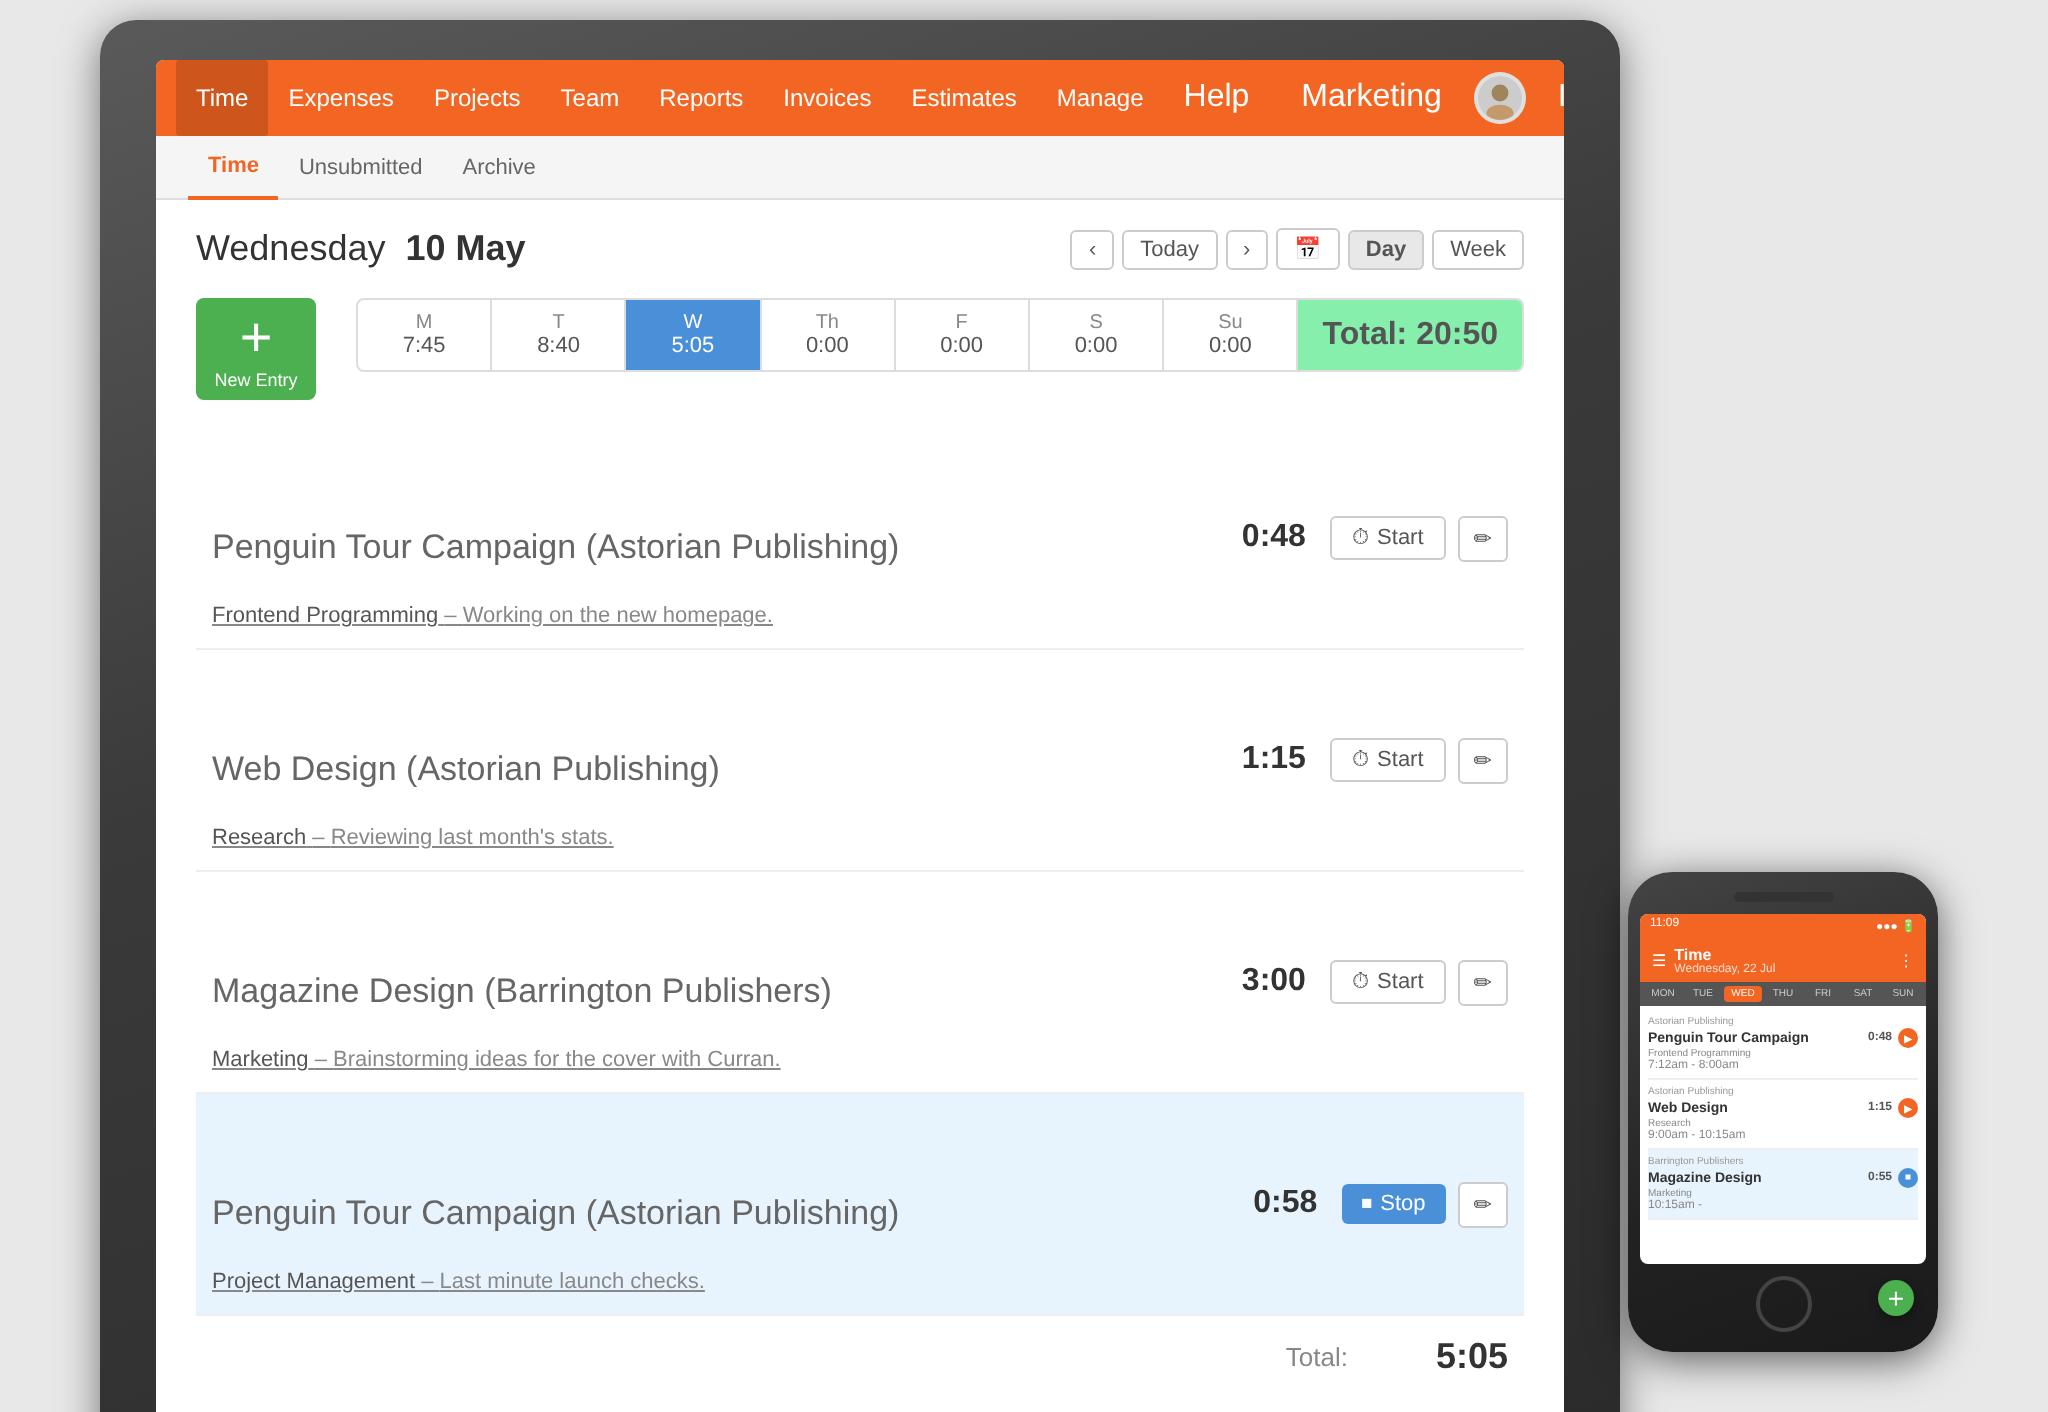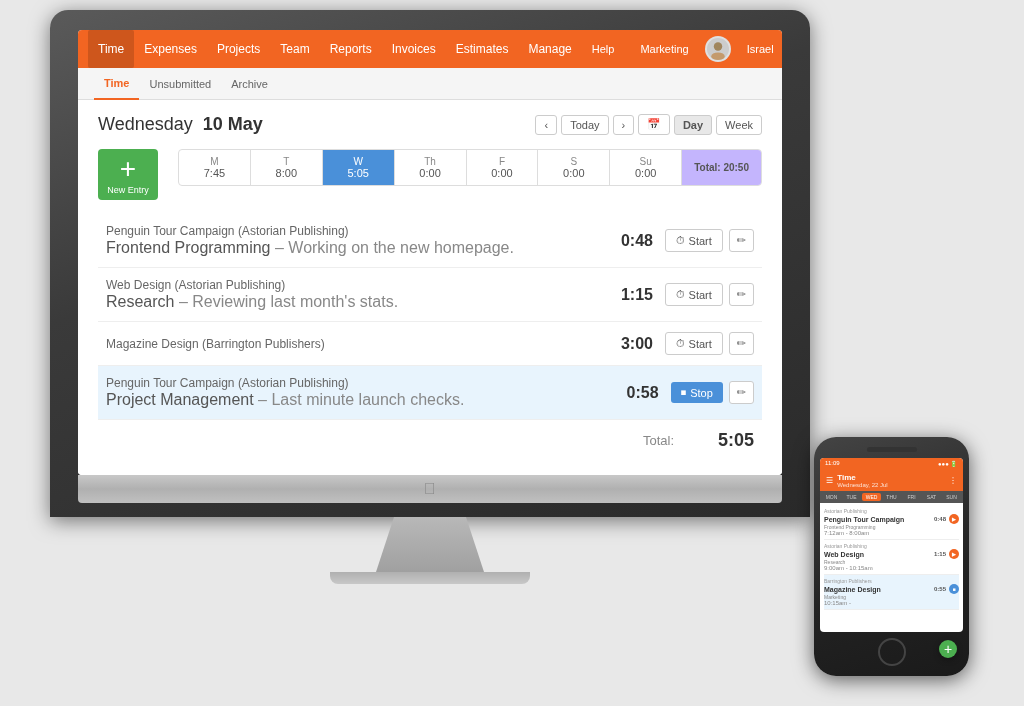--- a/index.html
+++ b/index.html
@@ -82,21 +82,21 @@
     .app-nav-item.active {
       background: rgba(0,0,0,0.15);
     }
     .app-nav-right {
       margin-left: auto;
       display: flex;
       align-items: center;
       gap: 6px;
     }
     .app-nav-right .app-nav-item {
-      font-size: 11px;
+      font-size: 16px;
     }
     .avatar-circle {
       width: 26px;
       height: 26px;
       border-radius: 50%;
       background: #ccc;
       overflow: hidden;
       display: flex;
       align-items: center;
       justify-content: center;
@@ -222,25 +222,25 @@
       font-weight: 500;
     }
     .week-day.today {
       background: #4a90d9;
     }
     .week-day.today .day-label,
     .week-day.today .day-time {
       color: #fff;
     }
     .week-total {
-      background: #c4b5fd;
+      background: #86efac;
       padding: 6px 12px;
       display: flex;
       align-items: center;
-      font-size: 10px;
+      font-size: 16px;
       font-weight: 600;
       color: #555;
       white-space: nowrap;
       border-left: 1px solid #ddd;
     }
 
     .time-entries {
       display: flex;
       flex-direction: column;
       gap: 0;
@@ -251,32 +251,34 @@
       padding: 10px 8px;
       border-bottom: 1px solid #eee;
     }
     .time-entry.active-entry {
       background: #e8f4fd;
     }
     .entry-info {
       flex: 1;
     }
     .entry-title {
-      font-size: 12px;
+      font-size: 17px;
       color: #333;
       font-weight: 500;
+      margin-top: 40px;
     }
     .entry-title span {
       font-weight: 400;
       color: #666;
     }
     .entry-sub {
-      font-size: 16px;
+      font-size: 11px;
       color: #888;
-      margin-top: 1px;
+      margin-top: 18px;
+      text-decoration: underline;
     }
     .entry-sub .sub-category {
       color: #555;
       font-weight: 500;
     }
     .entry-time {
       font-size: 16px;
       font-weight: 600;
       color: #333;
       min-width: 40px;
@@ -536,21 +538,21 @@
             <div class="new-entry-label">New Entry</div>
           </div>
           <div class="week-row" style="flex:1;">
             <div class="week-days">
               <div class="week-day">
                 <div class="day-label">M</div>
                 <div class="day-time">7:45</div>
               </div>
               <div class="week-day">
                 <div class="day-label">T</div>
-                <div class="day-time">8:00</div>
+                <div class="day-time">8:40</div>
               </div>
               <div class="week-day today">
                 <div class="day-label">W</div>
                 <div class="day-time">5:05</div>
               </div>
               <div class="week-day">
                 <div class="day-label">Th</div>
                 <div class="day-time">0:00</div>
               </div>
               <div class="week-day">
@@ -618,20 +620,25 @@
                 <span>✏</span>
               </button>
             </div>
           </div>
 
           <div class="time-entry">
             <div class="entry-info">
               <div class="entry-title">
                 <span>Magazine Design</span>
                 <span> (Barrington Publishers)</span>
+              </div>
+              <div class="entry-sub">
+                <span class="sub-category">Marketing</span>
+                <span> – </span>
+                <span>Brainstorming ideas for the cover with Curran.</span>
               </div>
             </div>
             <div class="entry-time">3:00</div>
             <div class="entry-actions">
               <button class="start-btn">
                 <span>⏱</span>
                 <span>Start</span>
               </button>
               <button class="edit-btn">
                 <span>✏</span>

